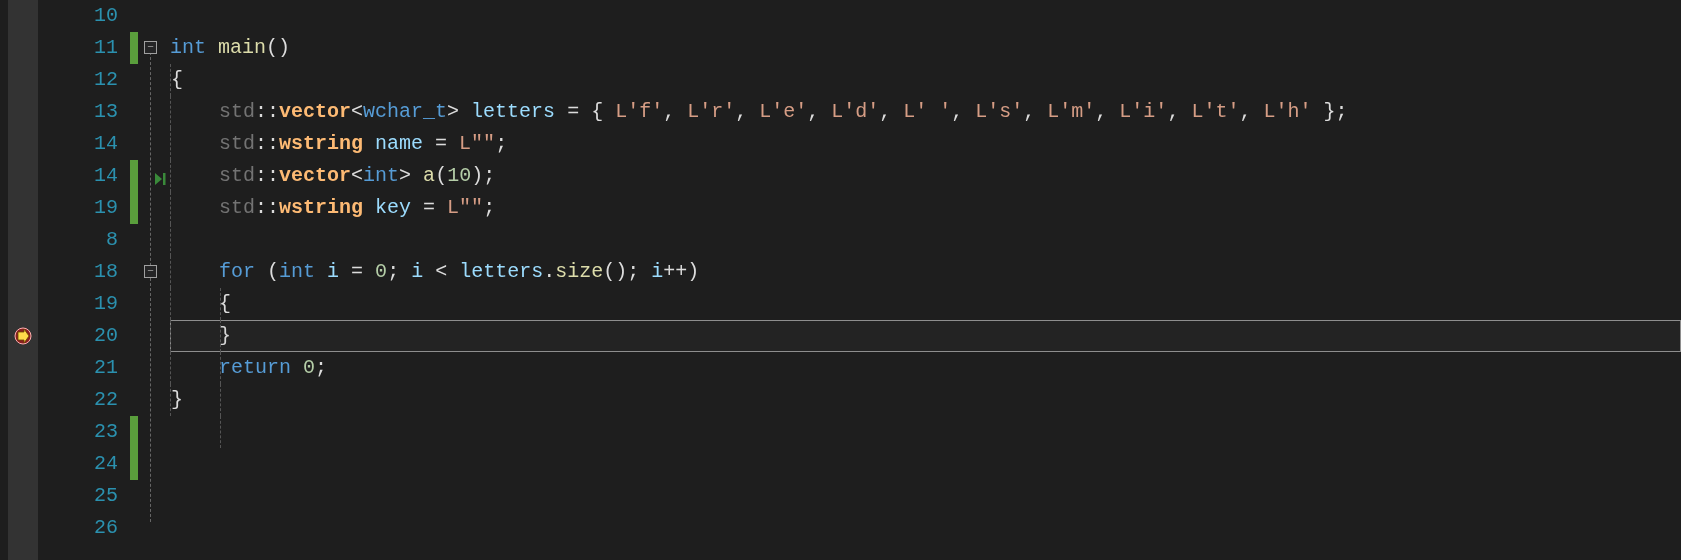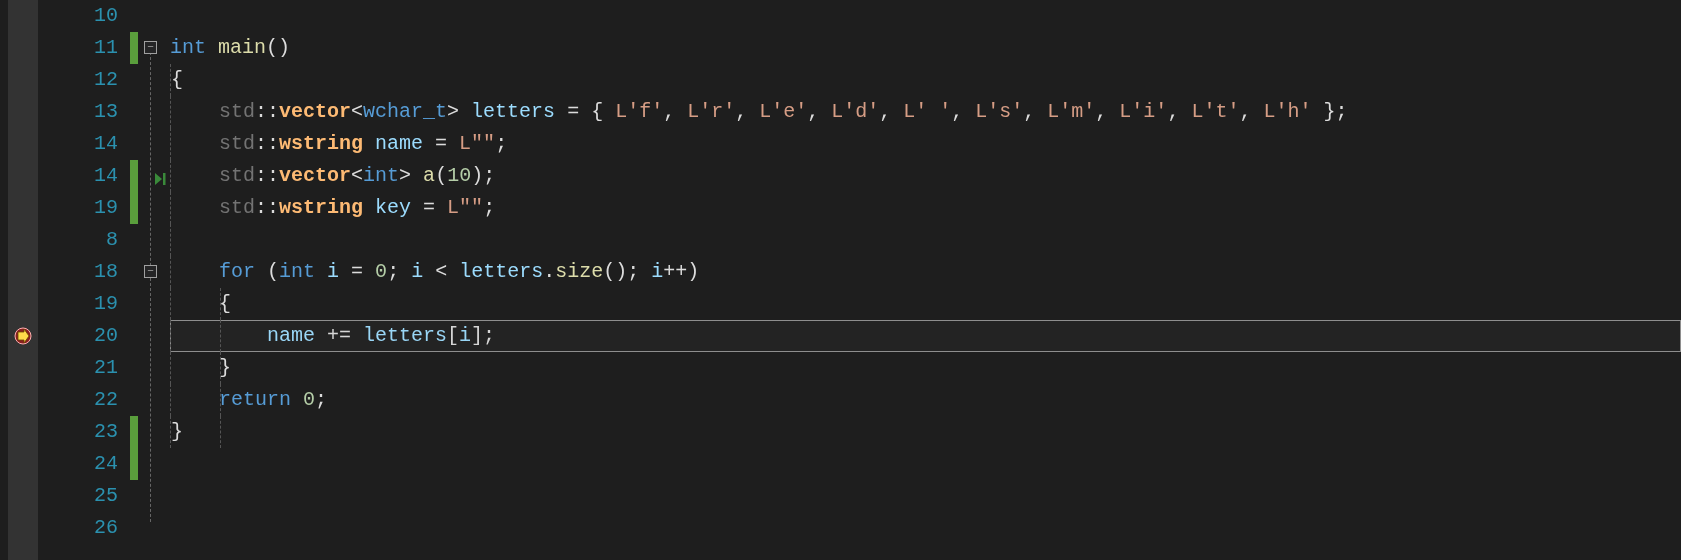--- a/index.html
+++ b/index.html
@@ -176,21 +176,20 @@
       <div class="line"><span class="indent-guide" style="margin-right: 0px;"></span><span class="pun">{</span></div>
       <div class="line"><span class="indent-guide" style="margin-right: 0px;"></span><span class="white">    </span><span class="ns">std</span><span class="pun">::</span><span class="type">vector</span><span class="pun">&lt;</span><span class="tmpl">wchar_t</span><span class="pun">&gt; </span><span class="var">letters</span><span class="pun"> = { </span><span class="str">L'f'</span><span class="pun">, </span><span class="str">L'r'</span><span class="pun">, </span><span class="str">L'e'</span><span class="pun">, </span><span class="str">L'd'</span><span class="pun">, </span><span class="str">L' '</span><span class="pun">, </span><span class="str">L's'</span><span class="pun">, </span><span class="str">L'm'</span><span class="pun">, </span><span class="str">L'i'</span><span class="pun">, </span><span class="str">L't'</span><span class="pun">, </span><span class="str">L'h'</span><span class="pun"> };</span></div>
       <div class="line"><span class="indent-guide" style="margin-right: 0px;"></span><span class="white">    </span><span class="ns">std</span><span class="pun">::</span><span class="type">wstring</span><span class="pun"> </span><span class="var">name</span><span class="pun"> = </span><span class="str">L""</span><span class="pun">;</span></div>
       <div class="line"><span class="indent-guide" style="margin-right: 0px;"></span><span class="white">    </span><span class="ns">std</span><span class="pun">::</span><span class="type">vector</span><span class="pun">&lt;</span><span class="tmpl">int</span><span class="pun">&gt; </span><span class="fn">a</span><span class="pun">(</span><span class="num">10</span><span class="pun">);</span></div>
       <div class="line"><span class="indent-guide" style="margin-right: 0px;"></span><span class="white">    </span><span class="ns">std</span><span class="pun">::</span><span class="type">wstring</span><span class="pun"> </span><span class="var">key</span><span class="pun"> = </span><span class="str">L""</span><span class="pun">;</span></div>
       <div class="line"><span class="indent-guide" style="margin-right: 0px;"></span></div>
       <div class="line"><span class="indent-guide" style="margin-right: 0px;"></span><span class="white">    </span><span class="kw">for</span><span class="pun"> (</span><span class="kw">int</span><span class="pun"> </span><span class="var">i</span><span class="pun"> = </span><span class="num">0</span><span class="pun">; </span><span class="var">i</span><span class="pun"> &lt; </span><span class="var">letters</span><span class="pun">.</span><span class="fn">size</span><span class="pun">(); </span><span class="var">i</span><span class="pun">++)</span></div>
       <span class="indent-guide" style="position: absolute; left: 50px; top: 288px;"></span>
       <div class="line"><span class="indent-guide" style="margin-right: 0px;"></span><span class="pun">    {</span></div>
       <span class="indent-guide" style="position: absolute; left: 50px; top: 320px;"></span>
-      <div class="line"><span class="indent-guide" style="margin-right: 0px;"></span><span class="white">        </span><span class="var">name</span><span class="pun"> += </span><span class="var">letters</span><span class="pun">[</span><span class="var">i</span><span class="pun">];</span></div>
       <span class="indent-guide" style="position: absolute; left: 50px; top: 352px;"></span>
       <span class="indent-guide" style="position: absolute; left: 50px; top: 384px;"></span>
       <span class="indent-guide" style="position: absolute; left: 50px; top: 416px;"></span>
       <div class="line"><span class="indent-guide" style="margin-right: 0px;"></span><span class="pun">    }</span></div>
       <div class="line"><span class="indent-guide" style="margin-right: 0px;"></span><span class="white">    </span><span class="kw">return</span><span class="pun"> </span><span class="num">0</span><span class="pun">;</span></div>
       <div class="line"><span class="indent-guide" style="margin-right: 0px;"></span><span class="pun">}</span></div>
     </div>
 </div>
 
 </body></html>

